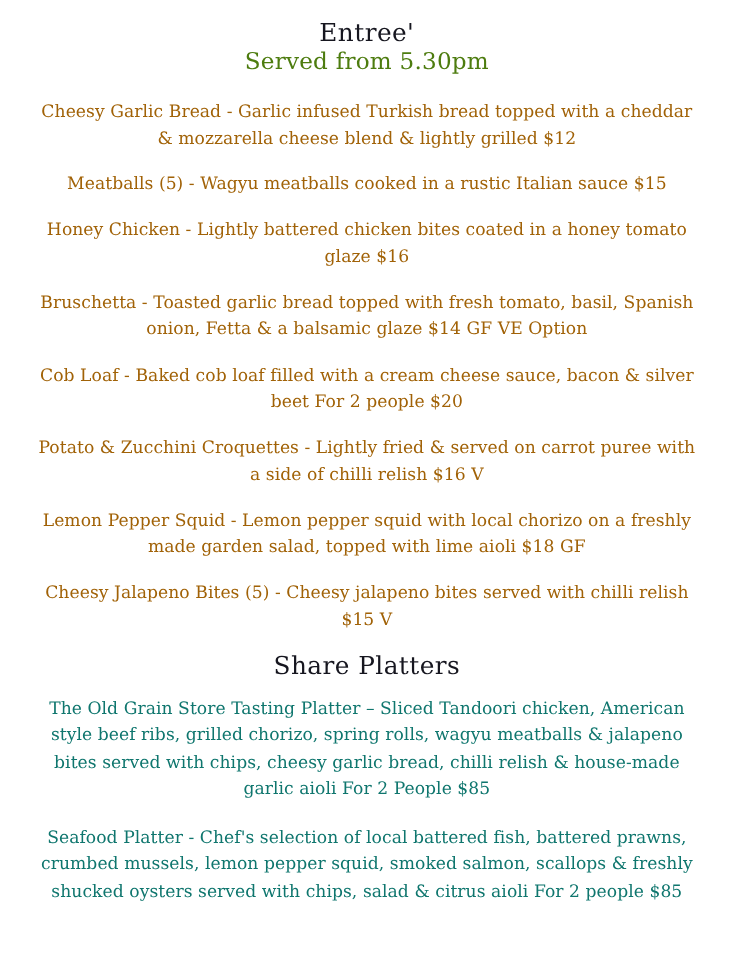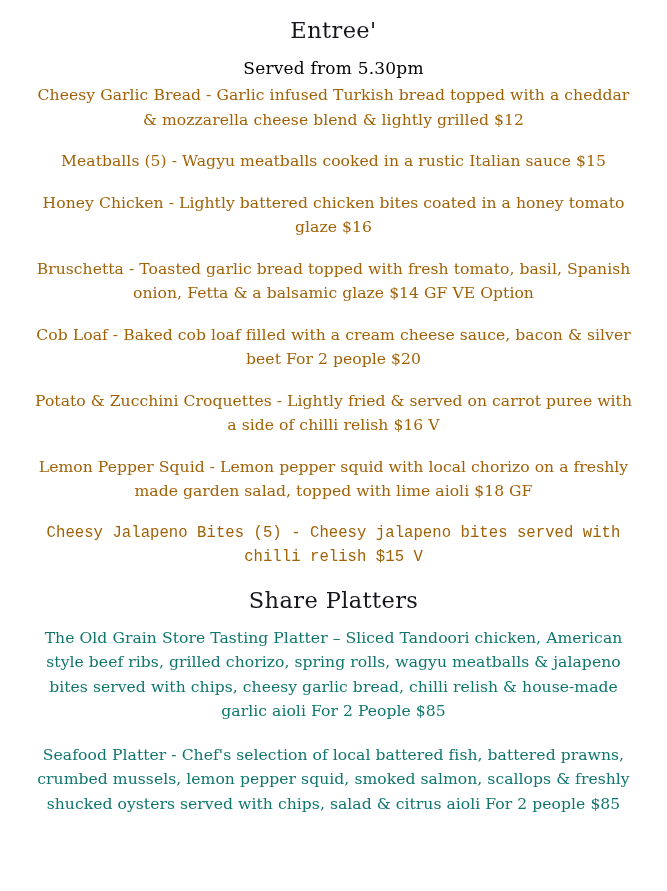--- a/index.html
+++ b/index.html
@@ -27,40 +27,39 @@
     font-size: 22.5px;
     line-height: 28px;
     letter-spacing: 0.4px;
     font-weight: 400;
     margin: 0;
     padding: 0;
     color: #16161f;
   }
   .entree-title {
     margin-top: 6px;
-    margin-bottom: 13px;
+    margin-bottom: 1px;
   }
   .served-note {
-    font-size: 17px;
+    font-size: 21px;
     line-height: 22px;
-    margin: 0 0 4px 0;
+    margin: 0 0 22px 0;
     letter-spacing: 0.2px;
-    color: #000000;
+    color: #4d7c0f;
   }
   .menu-item {
     font-size: 15.6px;
     line-height: 24.5px;
     margin: 0 0 17px 0;
     padding: 0 8px;
     letter-spacing: 0.05px;
     color: #a16207;
   }
   .menu-item.tight {
     margin-bottom: 16px;
-    font-family: Liberation Mono, monospace;
   }
   .share-title {
     margin-top: 14px;
     margin-bottom: 12px;
   }
   .platter-item {
     font-size: 15.6px;
     line-height: 24.5px;
     margin: 0 0 19px 0;
     padding: 0 10px;

